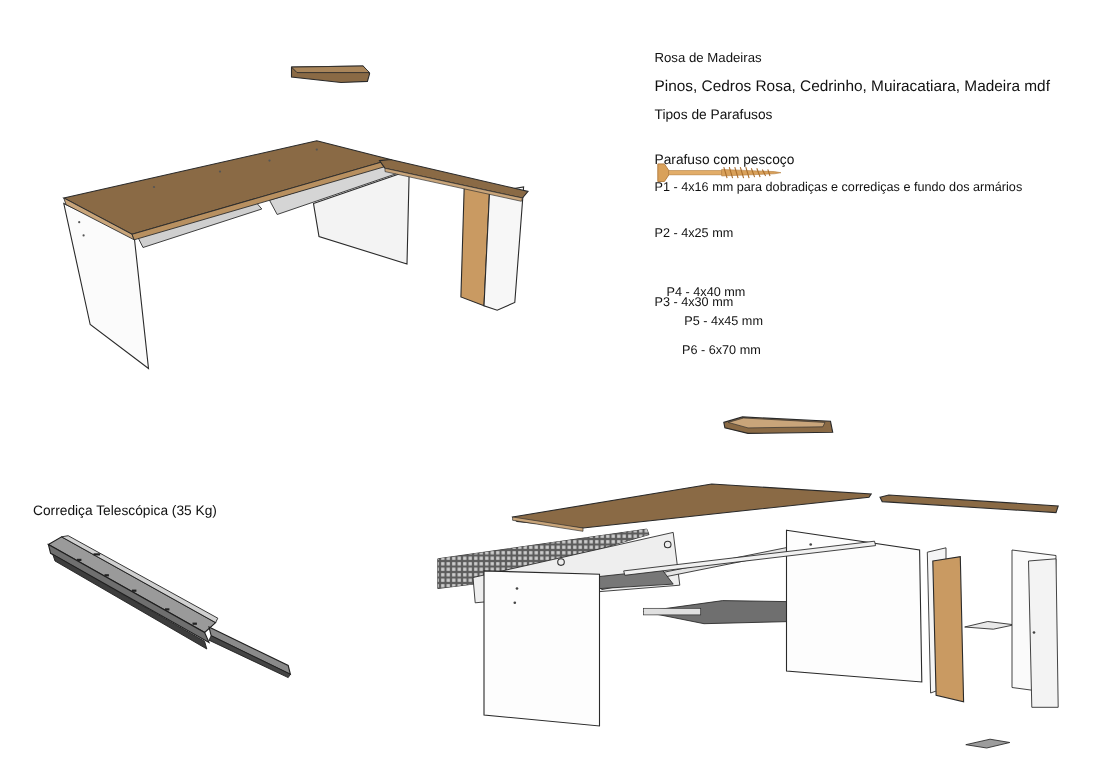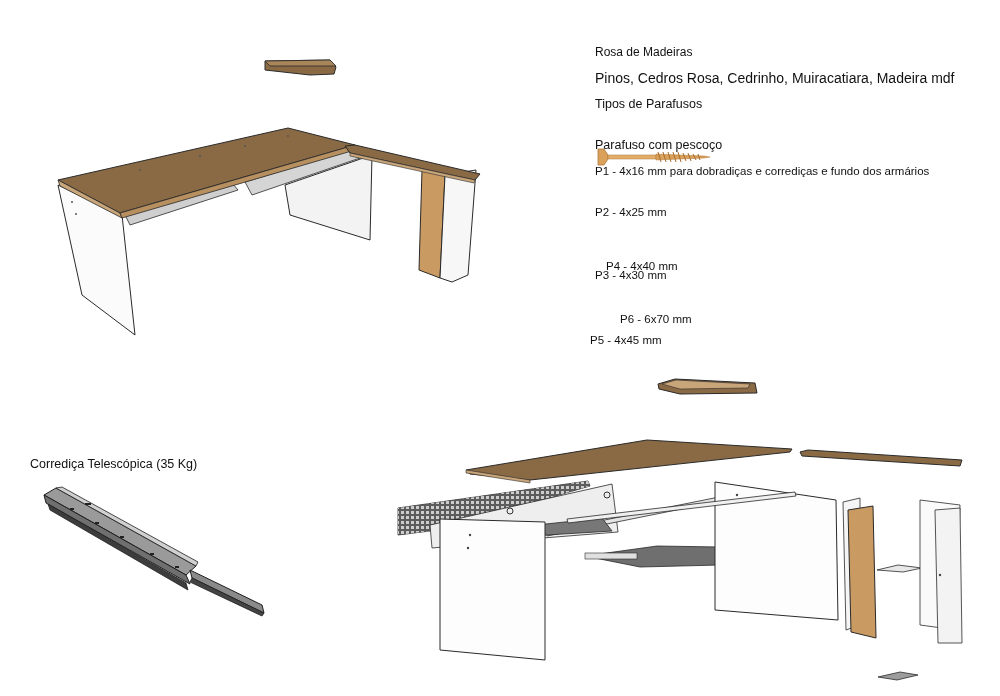--- a/index.html
+++ b/index.html
@@ -66,21 +66,21 @@
         <line x1="97" y1="8" x2="100" y2="14"></line>
       <line x1="102" y1="8" x2="104" y2="14"></line>
     </g>
   </svg>
 </div>
 
 <div class="abs txt txt-sm" style="left:595px;top:164px;">P1 - 4x16 mm para dobradiças e corrediças e fundo dos armários</div>
 <div class="abs txt txt-sm" style="left:595px;top:205px;">P2 - 4x25 mm</div>
 <div class="abs txt txt-sm" style="left:595px;top:232px;margin-top:36px;">P3 - 4x30 mm</div>
 <div class="abs txt txt-sm" style="left:606px;top:259px;">P4 - 4x40 mm</div>
-<div class="abs txt txt-sm" style="left:590px;top:285px;margin-top:48px;">P5 - 4x45 mm</div>
+<div class="abs txt txt-sm" style="left:622px;top:285px;">P5 - 4x45 mm</div>
 <div class="abs txt txt-sm" style="left:595px;top:312px;padding-left:25px;">P6 - 6x70 mm</div>
 
 <div class="abs txt" style="left:30px;top:457px;font-size:12.5px;">Corrediça Telescópica (35 Kg)</div>
 <div class="abs" style="left:0;top:470px;width:300px;height:160px;">
   <svg width="300" height="160" viewBox="0 470 300 160">
     <polygon points="44,495 56,488 196,566 186,575" fill="#9a9a9a" stroke="#1f1f1f" stroke-width="1"></polygon>
     <polygon points="44,495 186,575 190,584 46,503" fill="#6f6f6f" stroke="#1f1f1f" stroke-width="1"></polygon>
     <polygon points="56,488 62,487 198,562 196,566" fill="#d0d0d0" stroke="#1f1f1f" stroke-width="0.8"></polygon>
     <polygon points="48,504 186,583 188,590 50,510" fill="#3d3d3d" stroke="#1f1f1f" stroke-width="0.8"></polygon>
     <polygon points="190,570 262,605 264,613 192,578" fill="#8a8a8a" stroke="#1f1f1f" stroke-width="1"></polygon>

